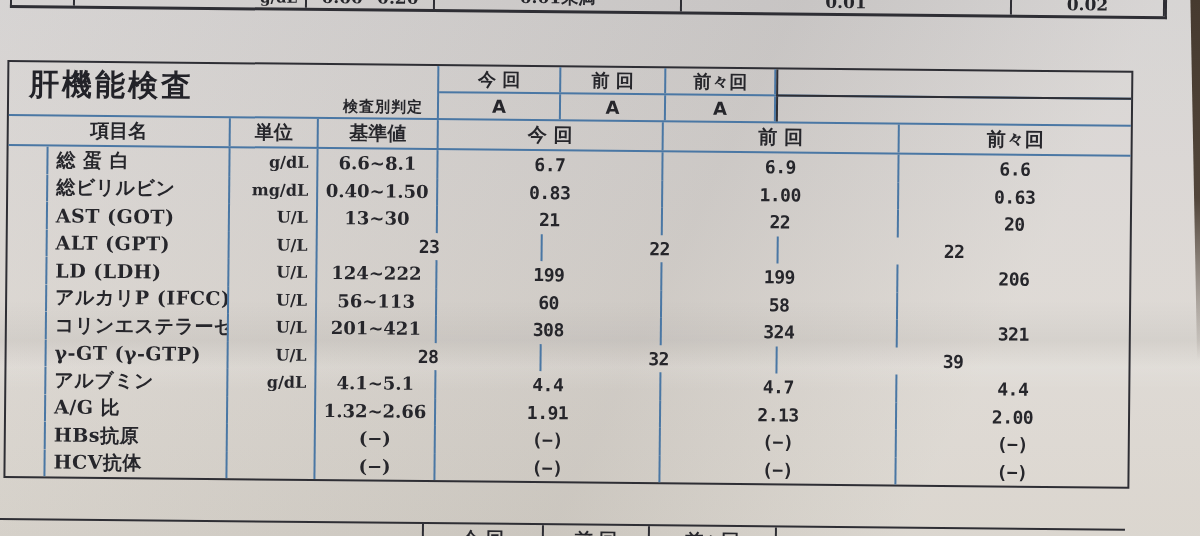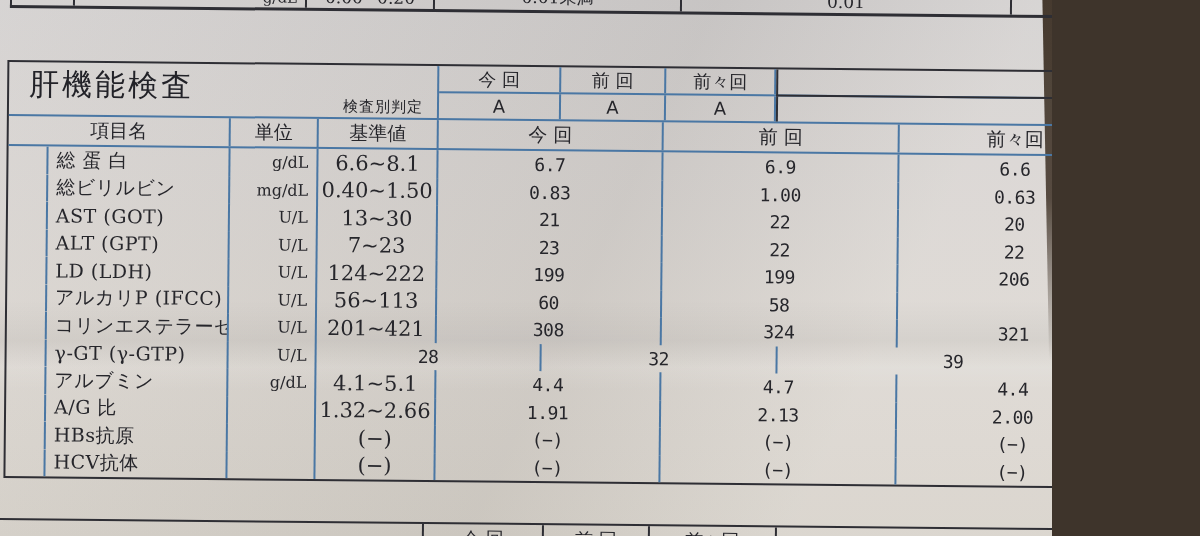--- a/index.html
+++ b/index.html
@@ -7,25 +7,26 @@
     --dark:#2e2e34;
     --text:#26262b;
   }
   html,body{margin:0;padding:0;}
   body{
     width:1200px;height:536px;overflow:hidden;
     font-family:"DejaVu Serif","Liberation Serif",serif;
     background:#3e342b;
   }
   .photo{
-    position:relative;width:1052px;height:536px;overflow:hidden;
+    position:relative;width:1200px;height:536px;overflow:hidden;
     background:
       linear-gradient(115deg, rgba(255,255,255,0.10), rgba(0,0,0,0.05) 55%, rgba(255,255,255,0.12) 80%),
       linear-gradient(180deg,#d2cfce 0%, #d6d2cf 30%, #dad5cf 65%, #d6d1c9 100%);
     color:var(--text);
+    font-weight:bold;
   }
   .crease{
     position:absolute;left:0;top:300px;width:1200px;height:90px;
     background:linear-gradient(180deg, rgba(0,0,0,0) 0%, rgba(0,0,0,0.045) 45%, rgba(255,255,255,0.10) 75%, rgba(0,0,0,0) 100%);
     pointer-events:none;
   }
   .dark-edge{
     position:absolute;right:0;top:0;width:16px;height:360px;
     background:linear-gradient(180deg,#463a2f 0%, #51453a 55%, rgba(80,68,56,0) 100%);
     clip-path:polygon(40% 0, 100% 0, 100% 100%, 82% 100%);
@@ -96,21 +97,21 @@
 
   .databody{height:330px;display:flex;flex-direction:column;}
   .databody .r{flex:1;}
   .namewrap{justify-content:flex-start;padding:0;}
   .subcol{
     width:40px;height:100%;box-sizing:border-box;
     border-right:2px solid var(--blue);flex:none;
   }
   .iname{padding-left:8px;font-size:19px;letter-spacing:0.5px;}
   .unit{justify-content:flex-end;padding-right:8px;font-size:16px;}
-  .ref{font-size:21px;}
+  .ref{font-size:18px;}
   .val{font-family:"DejaVu Sans Mono","Liberation Mono",monospace;font-size:18px;letter-spacing:-0.5px;}
 
   
   .bottomstrip{
     position:absolute;left:0;top:518px;width:1130px;height:26px;
     border-top:2.5px solid var(--dark);box-sizing:border-box;display:flex;
     font-size:18px;
   }
   .bottomstrip .c{border-right:2px solid var(--dark);align-items:flex-start;padding-top:2px;}
   .bottomstrip .b0{width:429px;border-right:2px solid var(--dark);}
@@ -206,21 +207,20 @@
           <div class="c col-prev val">22</div>
           <div class="c col-bprev val">20</div>
         </div>
 
         <div class="r">
           <div class="c col-name namewrap">
               <span class="subcol"></span>
               <span class="iname">ALT (GPT)</span>
             </div>
           <div class="c col-unit unit">U/L</div>
-          <div class="c col-ref ref">7~23</div>
           <div class="c col-cur val">23</div>
           <div class="c col-prev val">22</div>
           <div class="c col-bprev val">22</div>
         </div>
 
         <div class="r">
           <div class="c col-name namewrap">
               <span class="subcol"></span>
               <span class="iname">LD (LDH)</span>
             </div>

